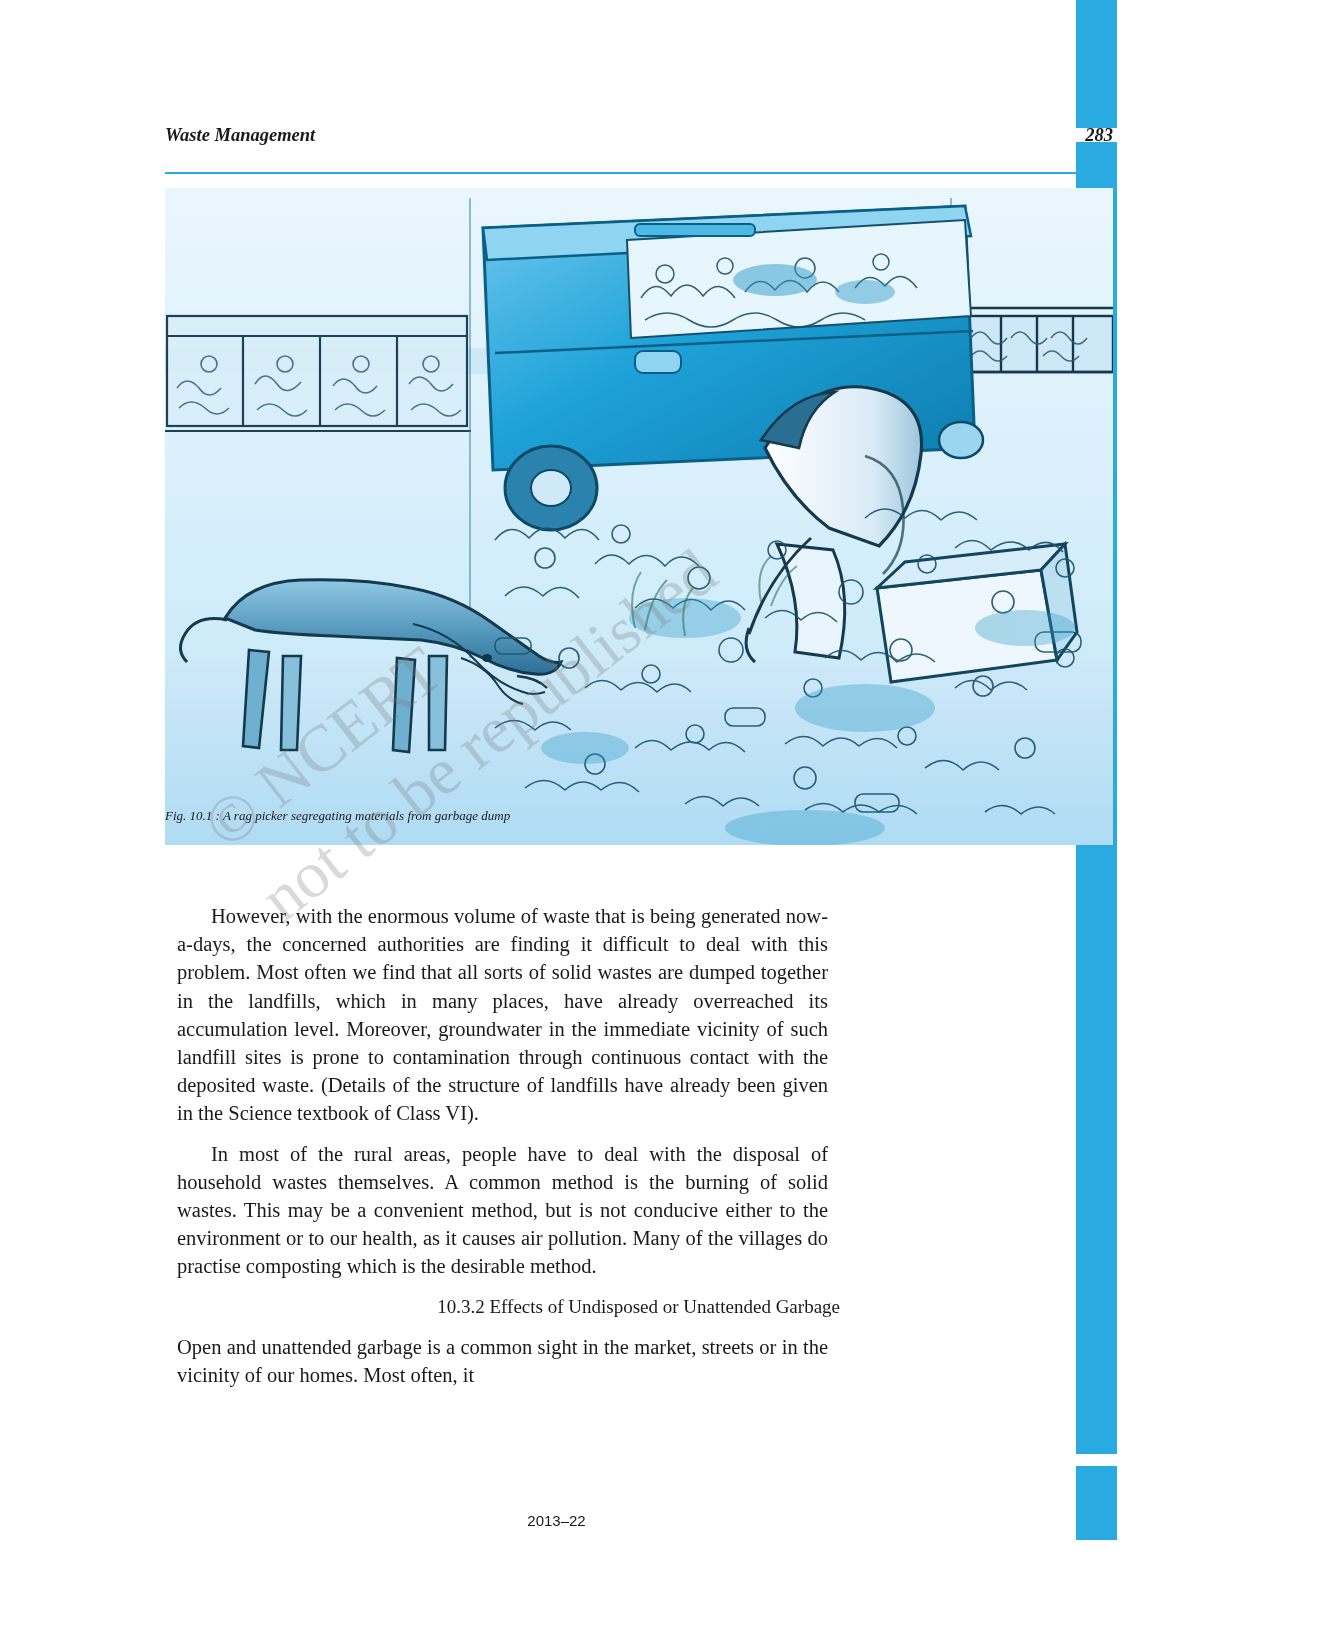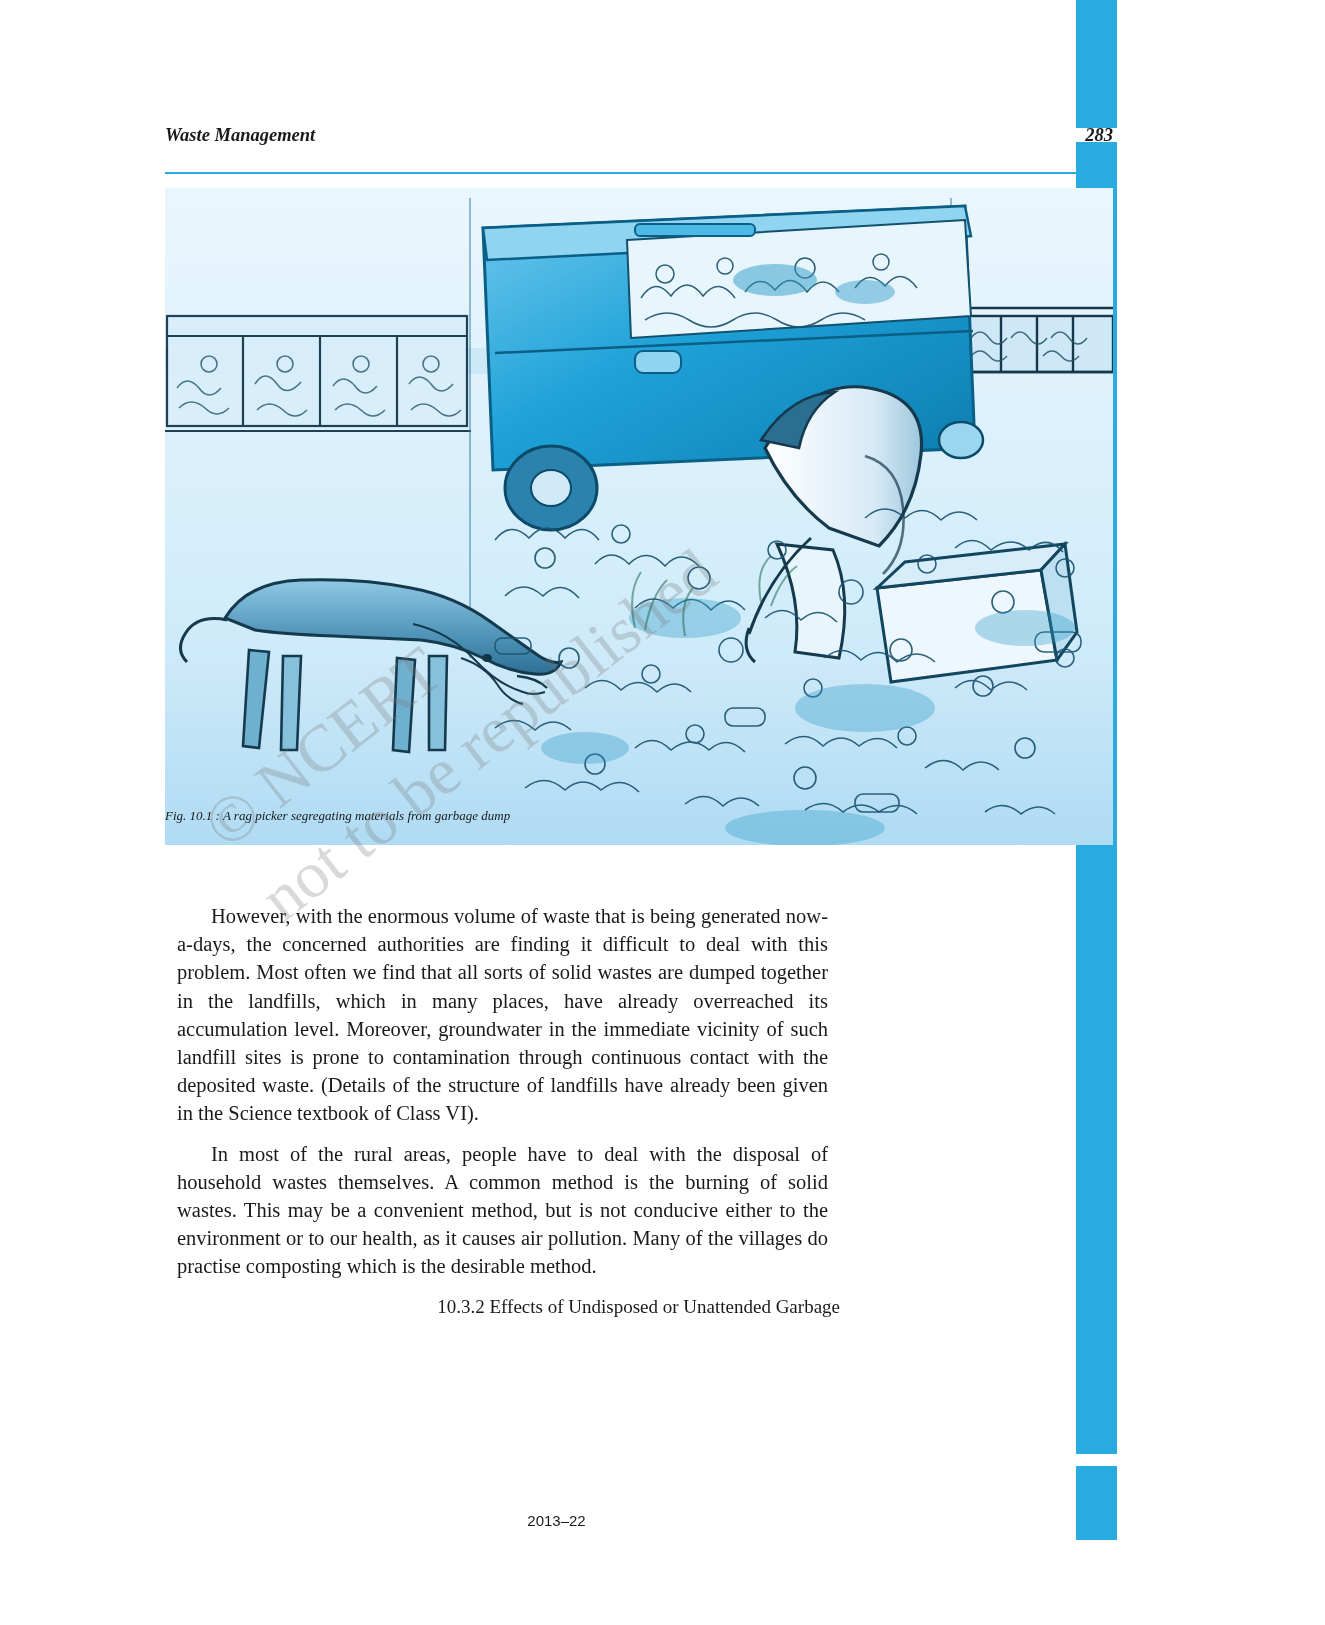--- a/index.html
+++ b/index.html
@@ -339,16 +339,17 @@
 
   <div class="figure-caption">Fig. 10.1  : A rag picker segregating materials from garbage dump</div>
 
   <div class="watermark">© NCERT
 not to be republished</div>
 
   <div class="body-text">
     <p class="indent">However, with the enormous volume of waste that is being generated now-a-days, the concerned authorities are finding it difficult to deal with this problem. Most often we find that all sorts of solid wastes are dumped together in the landfills, which in many places, have already overreached its accumulation level. Moreover, groundwater in the immediate vicinity of such landfill sites is prone to contamination through continuous contact with the deposited waste. (Details of the structure of landfills have already been given in the Science textbook of Class VI).</p>
     <p class="indent">In most of the rural areas, people have to deal with the disposal of household wastes themselves. A common method is the burning of solid wastes. This may be a convenient method, but is not conducive either to the environment or to our health, as it causes air pollution. Many of the villages do practise composting which is the desirable method.</p>
     <h3 class="subhead">10.3.2 Effects of Undisposed or Unattended Garbage</h3>
+    <p>Open and unattended garbage is a common sight in the market, streets or in the vicinity of our homes. Most often, it</p>
   </div>
 
   <div class="footer">2013–22</div>
 </div>
 
 </body></html>

